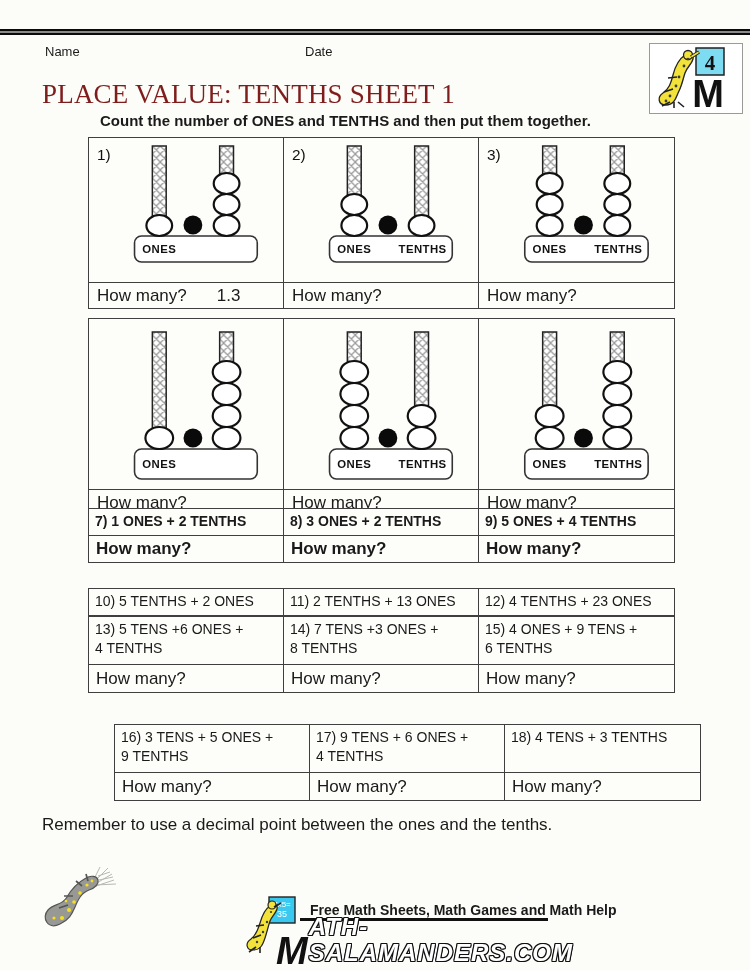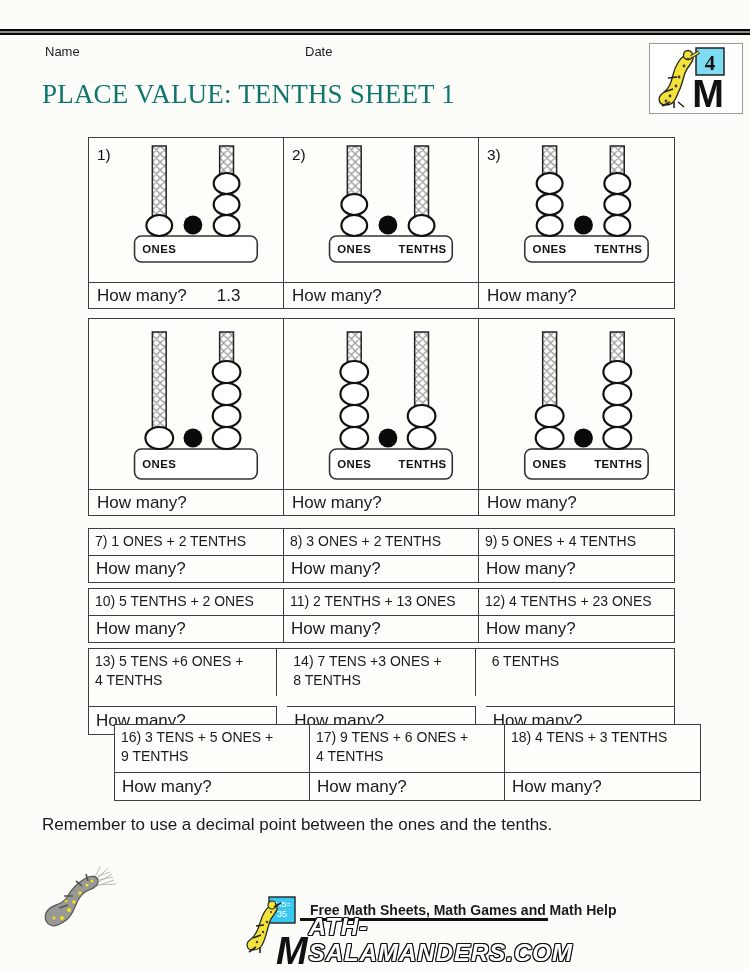--- a/index.html
+++ b/index.html
@@ -4,21 +4,21 @@
 <style>
   html,body{margin:0;padding:0;background:#fff;}
   .page{position:relative;width:750px;height:970px;background:#fcfcf8;
         font-family:"Liberation Sans",sans-serif;color:#1a1a1a;overflow:hidden;}
   .top-rule{position:absolute;left:0;top:29px;width:750px;height:6px;background:#8a8a8a;
             border-top:2px solid #0a0a0a;border-bottom:2px solid #0a0a0a;box-sizing:border-box;}
   .label-name{position:absolute;left:45px;top:44px;font-size:13px;}
   .label-date{position:absolute;left:305px;top:44px;font-size:13px;}
   .logo-box{position:absolute;left:649px;top:43px;width:92px;height:69px;border:1px solid #9a9a9a;background:#fff;}
   .page-title{position:absolute;left:42px;top:79px;margin:0;font-family:"Liberation Serif",serif;
-              font-weight:normal;font-size:27px;color:#0f766e;letter-spacing:.2px;}
+              font-weight:normal;font-size:27px;color:#7f1d1d;letter-spacing:.2px;}
   .instruction{position:absolute;left:100px;top:112px;margin:0;font-size:15px;font-weight:700;}
   .abacus-table,.word-table{position:absolute;left:88px;width:587px;border:1.4px solid #3f3f3f;
        display:grid;grid-template-columns:1fr 1fr 1fr;background:#fdfdfa;box-sizing:border-box;}
   .abacus-cell{border-right:1.4px solid #3f3f3f;position:relative;}
   .answer-cell{border-right:1.4px solid #3f3f3f;border-top:1.4px solid #3f3f3f;
                font-size:17px;display:flex;align-items:center;padding-left:8px;}
   .word-problem{border-right:1.4px solid #3f3f3f;font-size:14px;line-height:19px;padding:3px 4px 0 6px;}
   .word-answer{border-right:1.4px solid #3f3f3f;border-top:1.4px solid #3f3f3f;
                font-size:17px;display:flex;align-items:center;padding-left:7px;}
   .abacus-table > :nth-child(3n),.word-table > :nth-child(3n){border-right:none;}
@@ -59,20 +59,21 @@
           <circle cx="26" cy="42" r="1.4"></circle>
         <circle cx="29" cy="33" r="1.4"></circle>
           <circle cx="34" cy="22" r="1.4"></circle>
         <circle cx="38" cy="15" r="1.2"></circle>
           <circle cx="16" cy="57" r="1.4"></circle>
       </g>
     </svg>
   </div>
 
   <h1 class="page-title">PLACE VALUE: TENTHS SHEET 1</h1>
+  <p class="instruction">Count the number of ONES and TENTHS and then put them together.</p>
 
   <div id="abacus-tables">
       <div class="abacus-table" style="top: 137px; grid-template-rows: 144px 26px;">
         <div class="abacus-cell"><svg width="100%" height="144" viewBox="0 0 196 144" preserveAspectRatio="none">
     <defs>
               <pattern id="hr0c0" width="8" height="8" patternUnits="userSpaceOnUse">
     <rect width="8" height="8" fill="#fff"></rect>
     <path d="M0 8L8 0M-2 2L2 -2M6 10L10 6M0 0L8 8M-2 6L2 10M6 -2L10 2" stroke="#9c9c9c" stroke-width="1.3"></path>
   </pattern>
             </defs>
@@ -201,21 +202,21 @@
         </div>
         <div class="answer-cell">
           <span>How many?</span>
         </div>
         <div class="answer-cell">
           <span>How many?</span>
         </div>
       </div>
     </div>
   <div id="word-tables">
-      <div class="word-table" style="top: 528px; grid-template-rows: 26px 27px;">
+      <div class="word-table" style="top: 508px; grid-template-rows: 26px 27px; font-weight: bold;">
         <div class="word-problem">
           <div>7) 1 ONES + 2 TENTHS</div>
         </div>
         <div class="word-problem">
           <div>8) 3 ONES + 2 TENTHS</div>
         </div>
         <div class="word-problem">
           <div>9) 5 ONES + 4 TENTHS</div>
         </div>
         <div class="word-answer">How many?</div>
@@ -229,30 +230,31 @@
         <div class="word-problem">
           <div>11) 2 TENTHS + 13 ONES</div>
         </div>
         <div class="word-problem">
           <div>12) 4 TENTHS + 23 ONES</div>
         </div>
         <div class="word-answer">How many?</div>
         <div class="word-answer">How many?</div>
         <div class="word-answer">How many?</div>
       </div>
-      <div class="word-table" style="top: 648px; grid-template-rows: 47px 28px; gap: 10px;">
+      <div class="word-table" style="top: 616px; grid-template-rows: 47px 28px;">
         <div class="word-problem">
           <div>13) 5 TENS +6 ONES +</div>
           <div>4 TENTHS</div>
         </div>
         <div class="word-problem">
           <div>14) 7 TENS +3 ONES +</div>
           <div>8 TENTHS</div>
         </div>
         <div class="word-problem">
+          <div>15) 4 ONES + 9 TENS +</div>
           <div>6 TENTHS</div>
         </div>
         <div class="word-answer">How many?</div>
         <div class="word-answer">How many?</div>
         <div class="word-answer">How many?</div>
       </div>
       <div class="word-table" style="top: 724px; grid-template-rows: 47px 28px; margin-left: 26px;">
         <div class="word-problem">
           <div>16) 3 TENS + 5 ONES +</div>
           <div>9 TENTHS</div>

